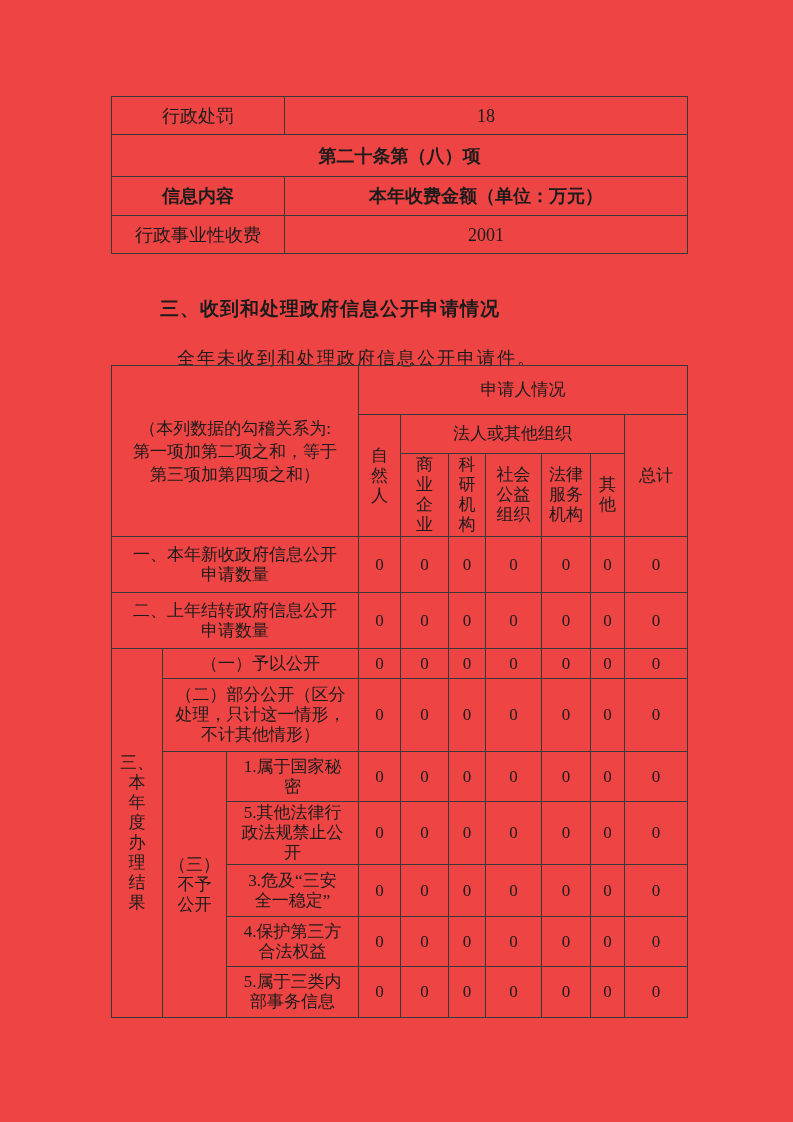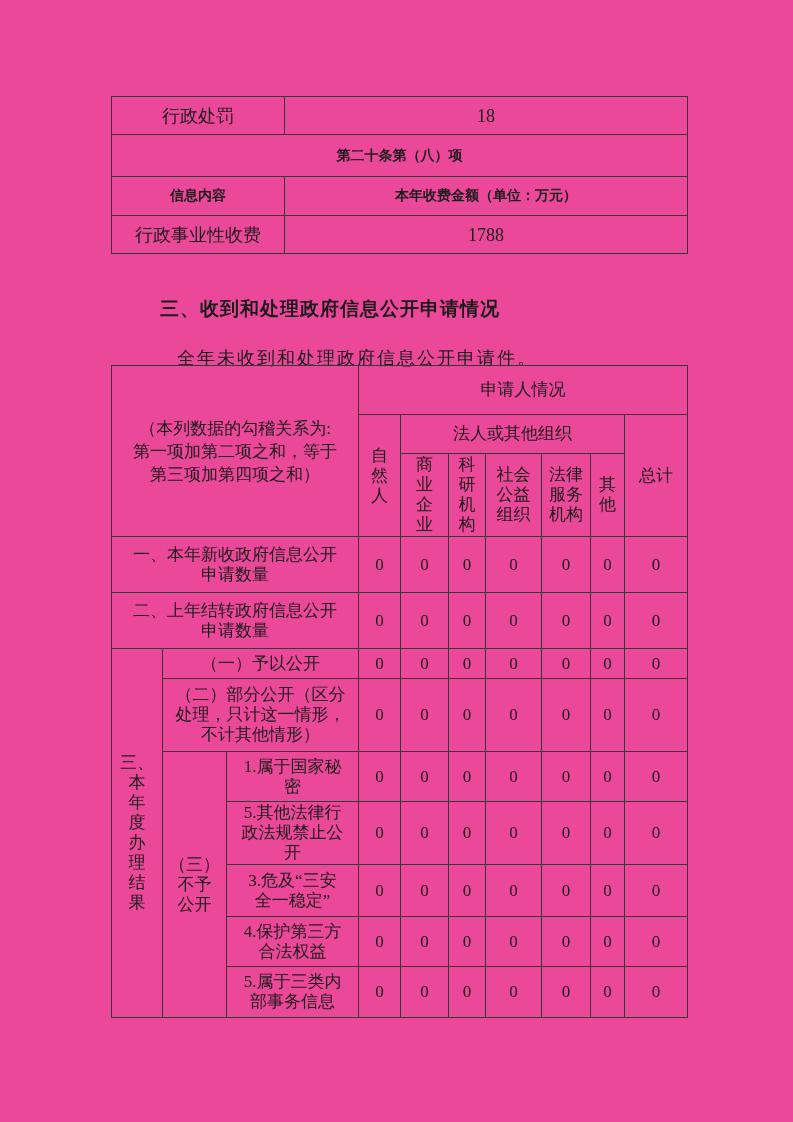--- a/index.html
+++ b/index.html
@@ -1,32 +1,32 @@
 <!DOCTYPE html>
 <html><head>
 <meta charset="utf-8">
 <style>
   html,body{margin:0;padding:0;background:#ffffff;}
   .page{
-    position:relative;width:793px;height:1122px;background:#ec4899;
+    position:relative;width:793px;height:1122px;background:#ef4444;
     font-family:"Liberation Serif","DejaVu Serif",serif;color:#1b1b1b;
     overflow:hidden;
   }
   table{border-collapse:collapse;table-layout:fixed;}
   td{
     border:1px solid #383838;text-align:center;vertical-align:middle;
     white-space:pre-line;padding:1px 2px;overflow:hidden;
   }
 
   
   .fee{position:absolute;left:111px;top:96px;width:576px;}
   .fee td{font-size:18px;line-height:22px;}
   .fee .boldcell{
-    font-family:Liberation Serif, serif;
-    font-weight:bold;font-size:14px;
+    font-family:Liberation Sans, sans-serif;
+    font-weight:bold;font-size:18px;
   }
   .fee .r38{height:38px;} .fee .r42{height:42px;} .fee .r39{height:39px;}
 
   
   .sec-heading{
     position:absolute;left:160px;top:297px;margin:0;
     font-family:Liberation Sans, sans-serif;
     font-weight:bold;font-size:19px;line-height:24px;letter-spacing:1px;
   }
   .sec-par{
@@ -61,21 +61,21 @@
     </tr>
     <tr class="r42">
       <td colspan="2" class="boldcell">第二十条第（八）项</td>
     </tr>
     <tr class="r39">
       <td class="boldcell">信息内容</td>
       <td class="boldcell">本年收费金额（单位：万元）</td>
     </tr>
     <tr class="r38">
       <td>行政事业性收费</td>
-      <td>1788</td>
+      <td>2001</td>
     </tr>
   </tbody>
     </table>
 
   <h3 class="sec-heading">三、收到和处理政府信息公开申请情况</h3>
   <p class="sec-par">全年未收到和处理政府信息公开申请件。</p>
 
   <table class="req">
     <colgroup>
       <col style="width:51px">

